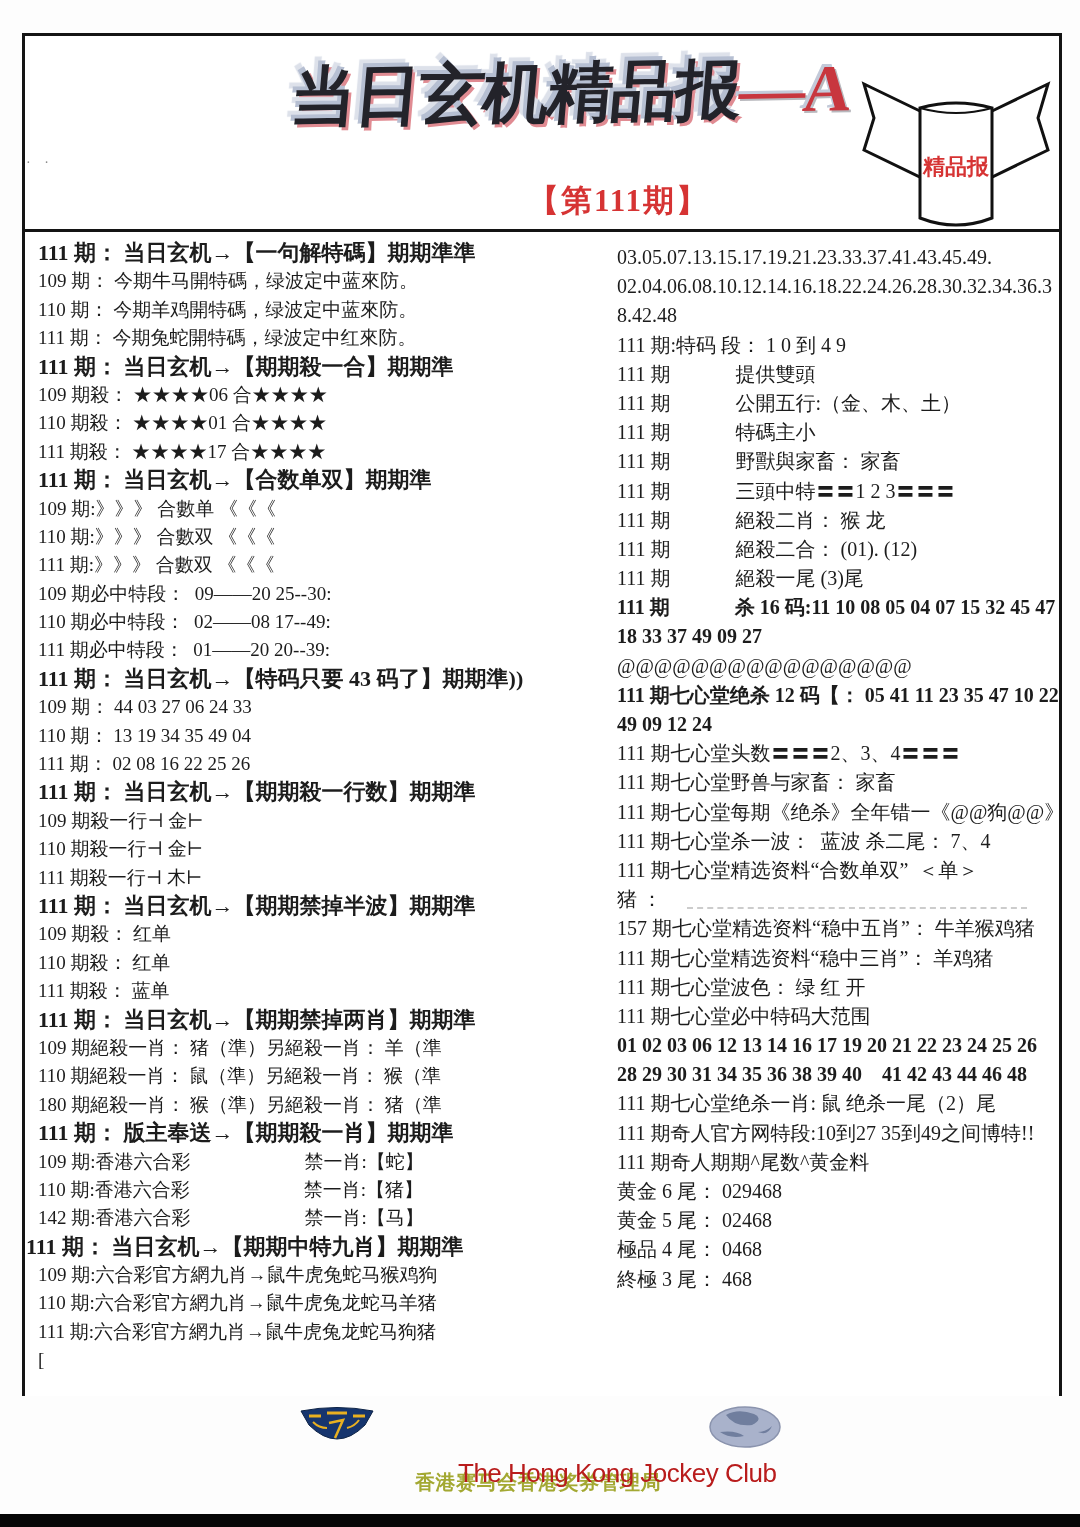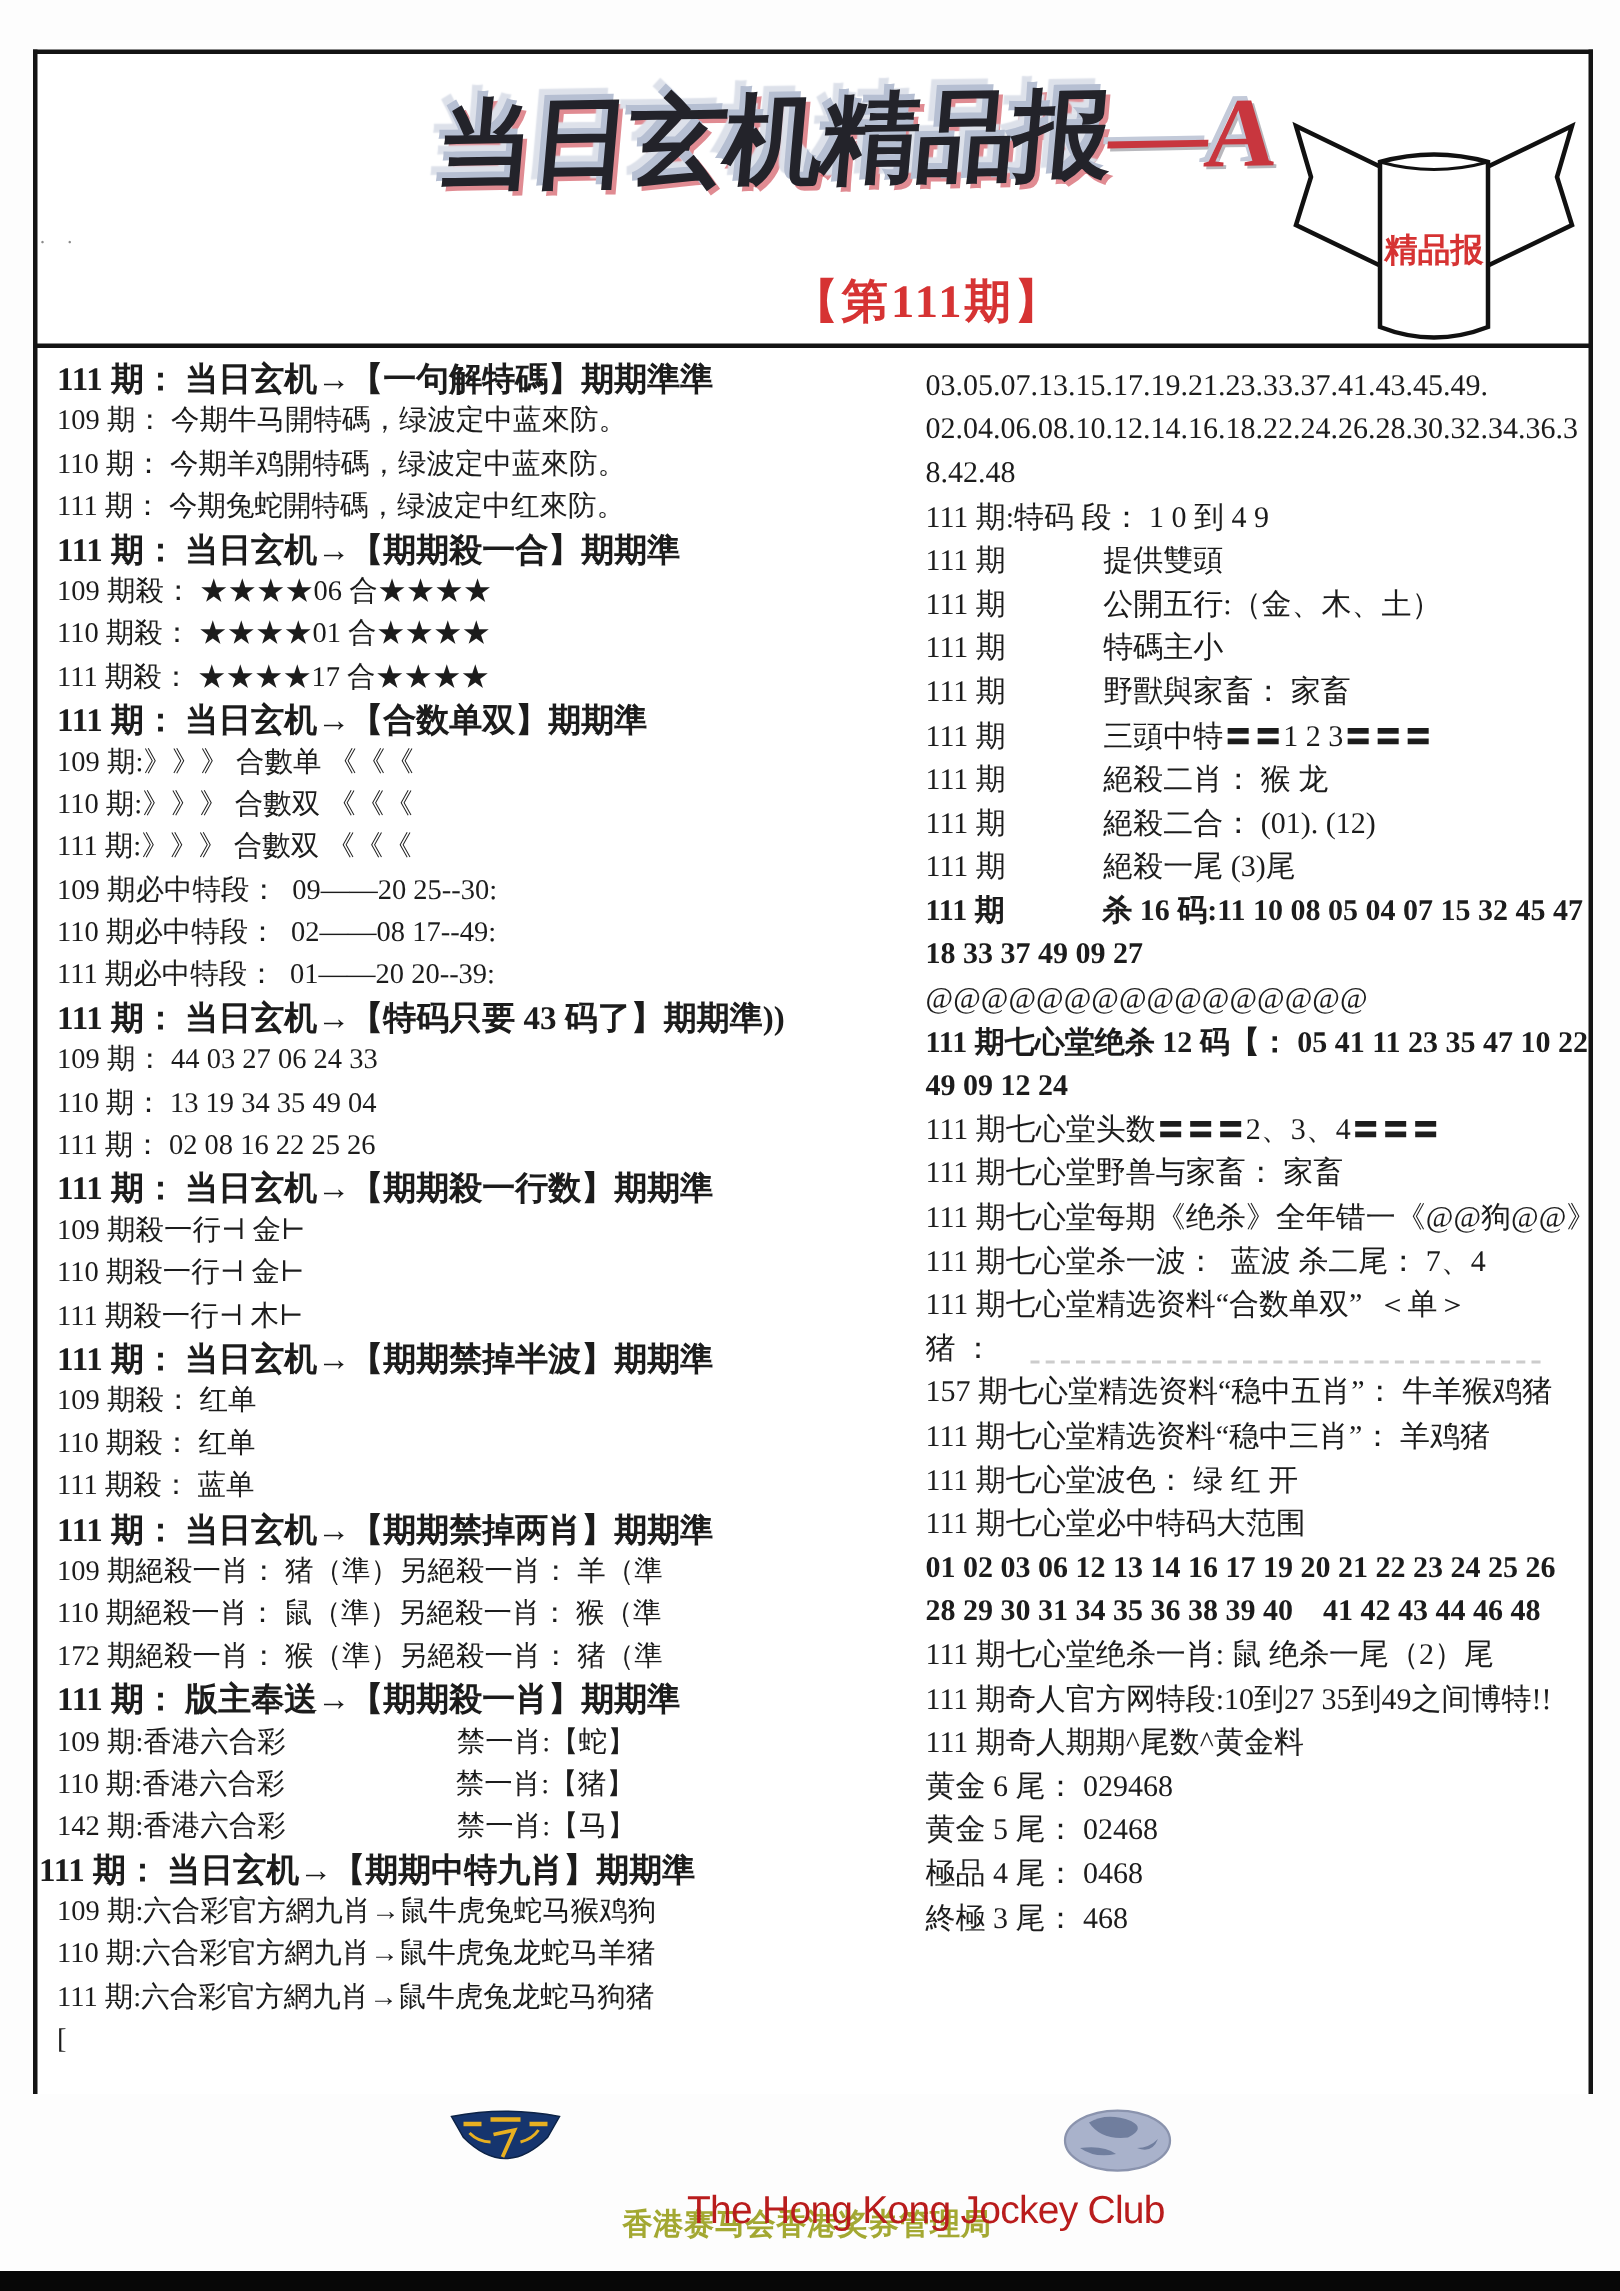--- a/index.html
+++ b/index.html
@@ -105,21 +105,21 @@
     <div class="line">109 期殺一行⊣ 金⊢</div>
     <div class="line">110 期殺一行⊣ 金⊢</div>
     <div class="line">111 期殺一行⊣ 木⊢</div>
     <div class="line bold">111 期： 当日玄机→【期期禁掉半波】期期準</div>
     <div class="line">109 期殺： 红单</div>
     <div class="line">110 期殺： 红单</div>
     <div class="line">111 期殺： 蓝单</div>
     <div class="line bold">111 期： 当日玄机→【期期禁掉两肖】期期準</div>
     <div class="line">109 期絕殺一肖： 猪（準）另絕殺一肖： 羊（準</div>
     <div class="line">110 期絕殺一肖： 鼠（準）另絕殺一肖： 猴（準</div>
-    <div class="line">172 期絕殺一肖： 猴（準）另絕殺一肖： 猪（準</div>
+    <div class="line">180 期絕殺一肖： 猴（準）另絕殺一肖： 猪（準</div>
     <div class="line bold">111 期： 版主奉送→【期期殺一肖】期期準</div>
     <div class="line">109 期:香港六合彩　　　　　　禁一肖:【蛇】</div>
     <div class="line">110 期:香港六合彩　　　　　　禁一肖:【猪】</div>
     <div class="line">142 期:香港六合彩　　　　　　禁一肖:【马】</div>
     <div class="line bold outdent">111 期： 当日玄机→【期期中特九肖】期期準</div>
     <div class="line">109 期:六合彩官方網九肖→鼠牛虎兔蛇马猴鸡狗</div>
     <div class="line">110 期:六合彩官方網九肖→鼠牛虎兔龙蛇马羊猪</div>
     <div class="line">111 期:六合彩官方網九肖→鼠牛虎兔龙蛇马狗猪</div>
     <div class="line">[</div>
   </div>

